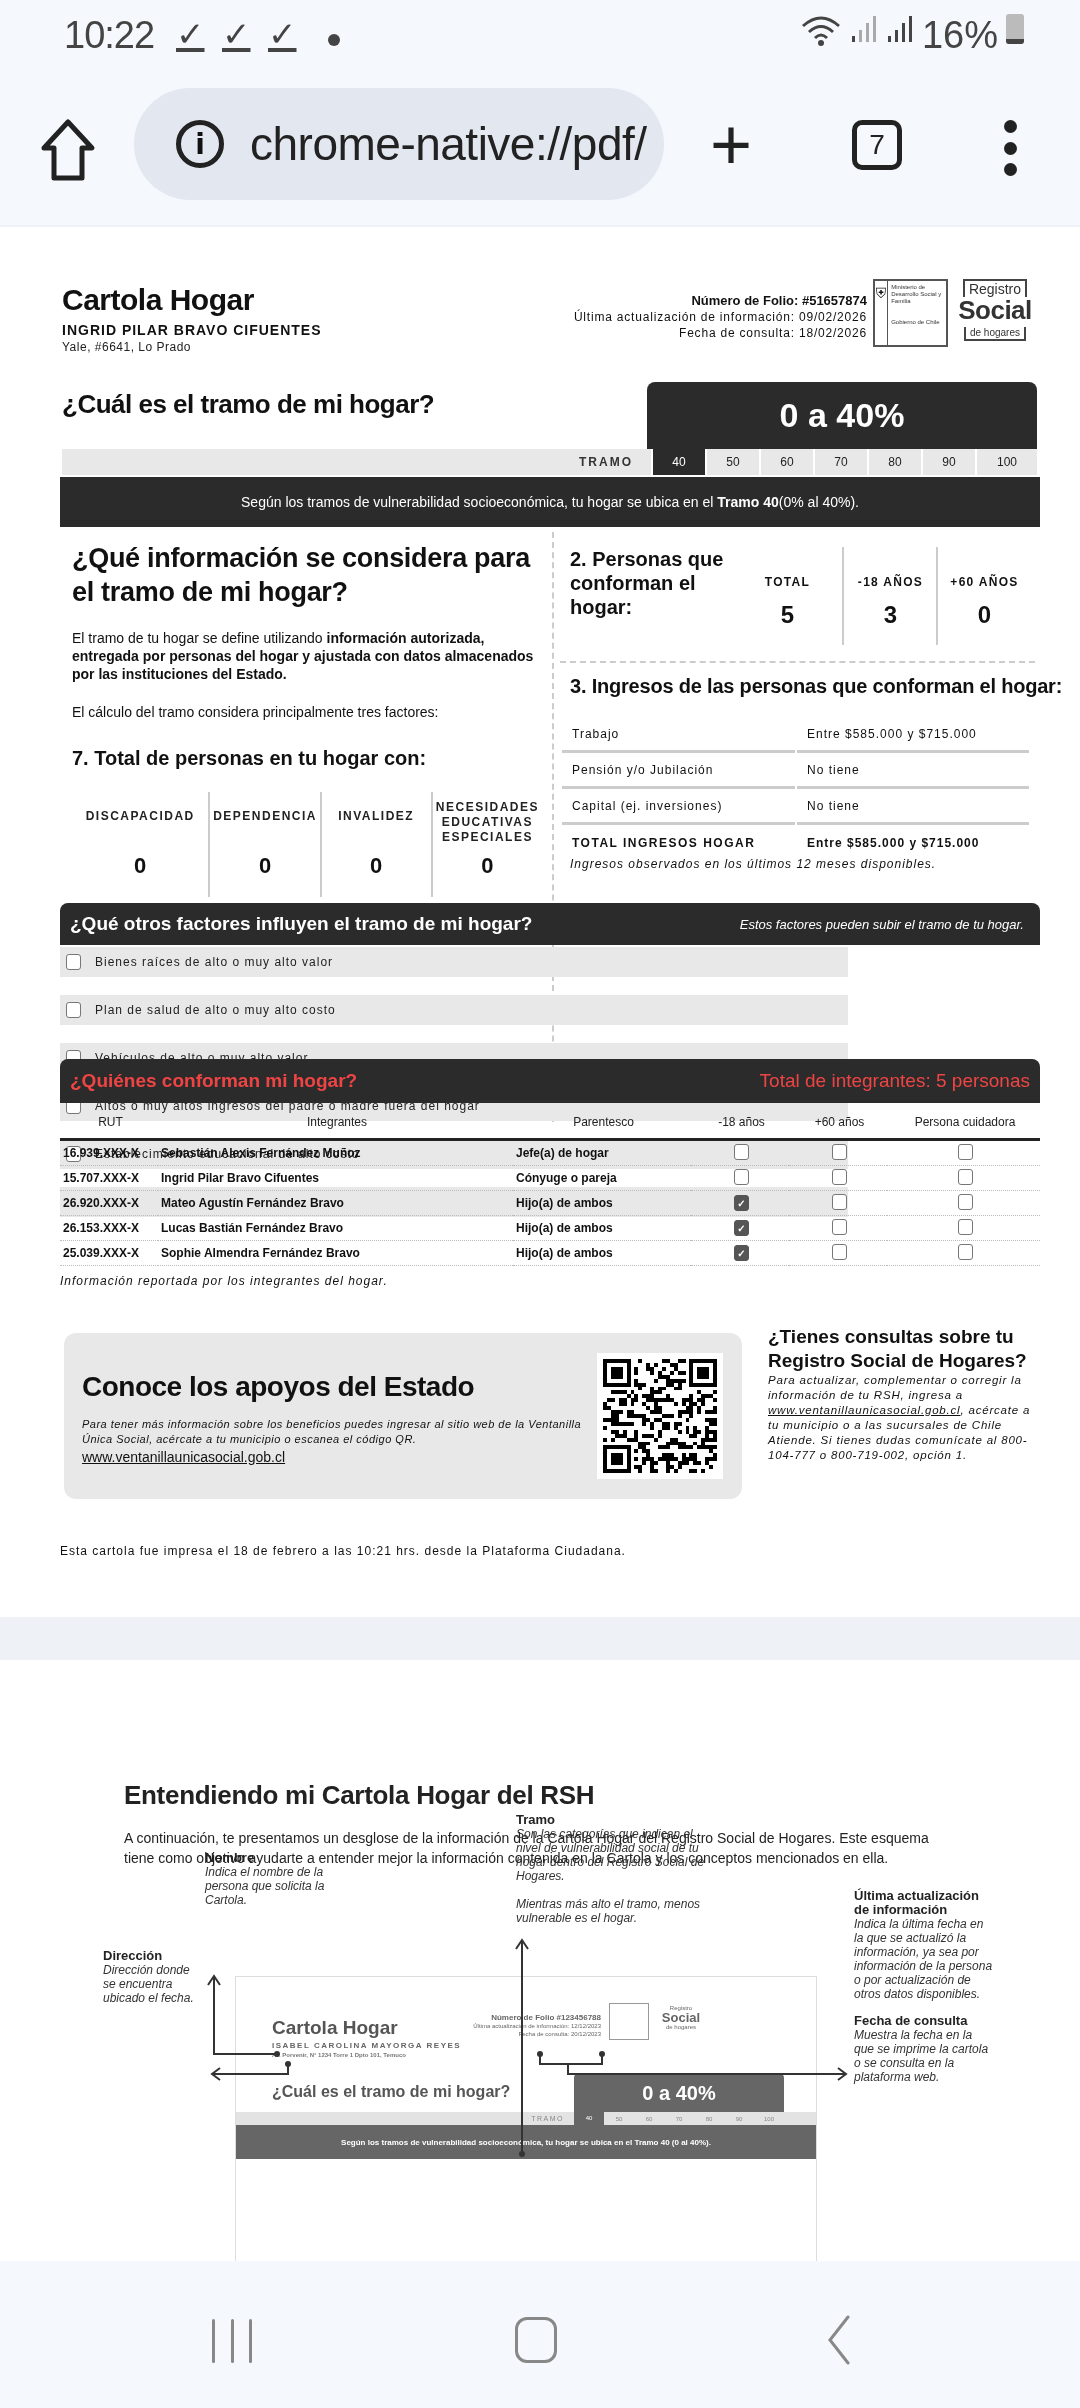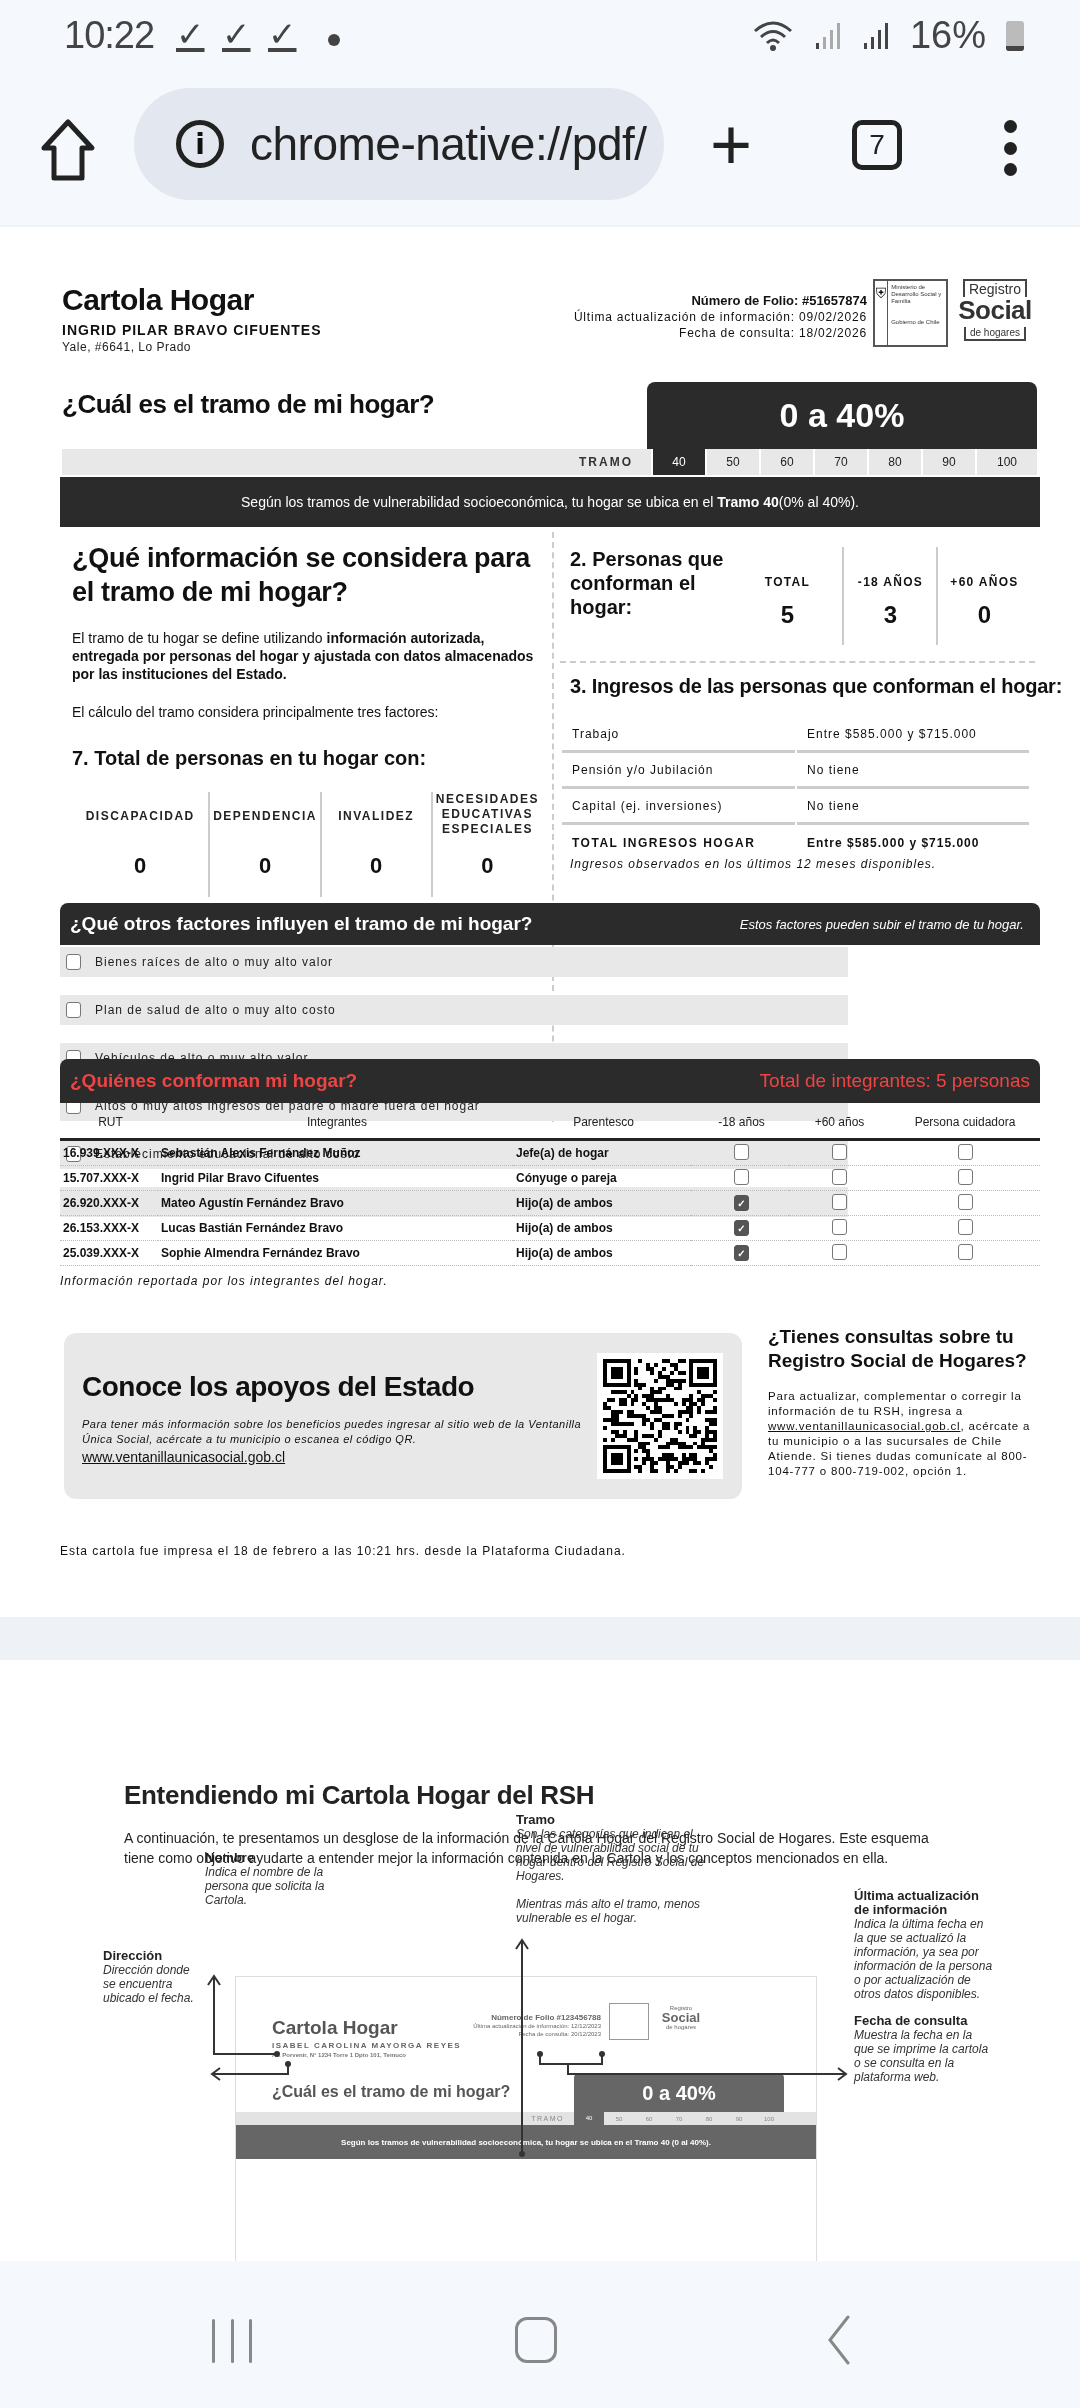--- a/index.html
+++ b/index.html
@@ -1,21 +1,21 @@
 <!DOCTYPE html>
 <html><head>
 <meta charset="utf-8">
 <style>
 *{box-sizing:border-box;margin:0;padding:0}
 html,body{width:1080px;height:2408px;overflow:hidden;background:#f5f8fc;font-family:"Liberation Sans",sans-serif;color:#111}
 #status{position:absolute;left:0;top:0;width:1080px;height:80px;background:#f5f8fc}
 #status .time{position:absolute;left:64px;top:14px;font-size:38px;color:#444;letter-spacing:-1px}
 #status .chk{position:absolute;top:14px;font-size:34px;color:#444;text-decoration:underline;text-decoration-thickness:4px}
 #status .dot{position:absolute;left:328px;top:34px;width:12px;height:12px;border-radius:50%;background:#444}
-#status .right{position:absolute;right:56px;top:14px;font-size:38px;color:#444;display:flex;align-items:center;gap:20px}
+#status .right{position:absolute;right:56px;top:14px;font-size:38px;color:#444;display:flex;gap:8px}
 .battery{width:18px;height:30px;border-radius:3px;background:#bbb;position:relative}
 .battery:after{content:"";position:absolute;left:0;right:0;bottom:0;height:5px;background:#444;border-radius:0 0 3px 3px}
 #toolbar{position:absolute;left:0;top:80px;width:1080px;height:145px;background:#f5f8fc}
 .home{position:absolute;left:40px;top:38px;width:56px;height:64px}
 .urlbar{position:absolute;left:134px;top:8px;width:530px;height:112px;border-radius:56px;background:#e3e8f0;display:flex;align-items:center}
 .urlbar .info{width:48px;height:48px;border:5px solid #222;border-radius:50%;margin-left:42px;display:flex;align-items:center;justify-content:center;font-weight:bold;font-size:28px;font-family:"DejaVu Sans",sans-serif}
 .urlbar .url{margin-left:26px;font-size:46px;color:#222;letter-spacing:-0.5px}
 .plus{position:absolute;left:710px;top:34px;font-size:72px;line-height:60px;color:#222;font-weight:300}
 .tabs{position:absolute;left:852px;top:40px;width:50px;height:50px;border:5px solid #222;border-radius:10px;display:flex;align-items:center;justify-content:center;font-size:28px;color:#222}
 .menu{position:absolute;left:1002px;top:40px;width:16px;height:56px;display:flex;flex-direction:column;justify-content:space-between;align-items:center}
@@ -86,21 +86,21 @@
 table.mem td.cc .cb{margin:0 auto}
 .info-rep{position:absolute;left:60px;top:1047px;font-size:12px;font-style:italic;letter-spacing:1px}
 .apoyos{position:absolute;left:64px;top:1106px;width:678px;height:166px;background:#e8e8e8;border-radius:12px}
 .apoyos h2{position:absolute;left:18px;top:38px;font-size:28px;font-weight:bold;letter-spacing:-0.5px}
 .apoyos p{position:absolute;left:18px;top:84px;width:510px;font-size:11px;font-style:italic;line-height:15px;letter-spacing:0.5px}
 .apoyos a{position:absolute;left:18px;top:116px;font-size:14px;color:#111;text-decoration:underline}
 .qr{position:absolute;left:533px;top:20px;width:126px;height:126px;background:#fff;padding:6px}
 .qr svg{width:114px;height:114px}
 .consultas{position:absolute;left:768px;top:1098px;width:270px}
 .consultas h3{font-size:19px;line-height:24px;font-weight:bold}
-.consultas p{font-size:11.5px;line-height:15px;margin-top:16px;letter-spacing:0.8px}
+.consultas p{font-size:11.5px;font-style:italic;line-height:15px;letter-spacing:0.8px}
 .consultas p u{text-decoration:underline}
 .impresa{position:absolute;left:60px;top:1317px;font-size:12px;letter-spacing:1px}
 .p2-title{position:absolute;left:124px;top:120px;font-size:26px;font-weight:bold;color:#222;letter-spacing:-0.3px}
 .p2-intro{position:absolute;left:124px;top:168px;width:830px;font-size:14px;line-height:20px;color:#222}
 .ann{position:absolute;font-size:12px;line-height:14px;color:#333}
 .ann b{font-size:13px;display:block;color:#222}
 .ann i{font-style:italic}
 .mini{position:absolute;left:235px;top:316px;width:582px;height:304px;border:1px solid #ddd;background:#fff}
 .mini .t{position:absolute;left:36px;top:40px;font-size:19px;font-weight:bold;color:#555}
 .mini .n{position:absolute;left:36px;top:64px;font-size:8px;font-weight:bold;letter-spacing:1.5px;color:#666}
@@ -222,21 +222,21 @@
         </div>
       <div class="col">
           <div class="l">DEPENDENCIA</div>
           <div class="v">0</div>
         </div>
       <div class="col">
           <div class="l">INVALIDEZ</div>
           <div class="v">0</div>
         </div>
       <div class="col">
-          <div class="l" style="margin-top:0">NECESIDADES EDUCATIVAS ESPECIALES</div>
+          <div class="l" style="margin-top:8px">NECESIDADES EDUCATIVAS ESPECIALES</div>
           <div class="v">0</div>
         </div>
     </div>
     <div class="vdiv"></div>
 
     <div class="sec2">
       <h3>2. Personas que conforman el hogar:</h3>
       <div class="c" style="left:170px;border-left:none">
           <div class="l">TOTAL</div>
           <div class="v">5</div>

